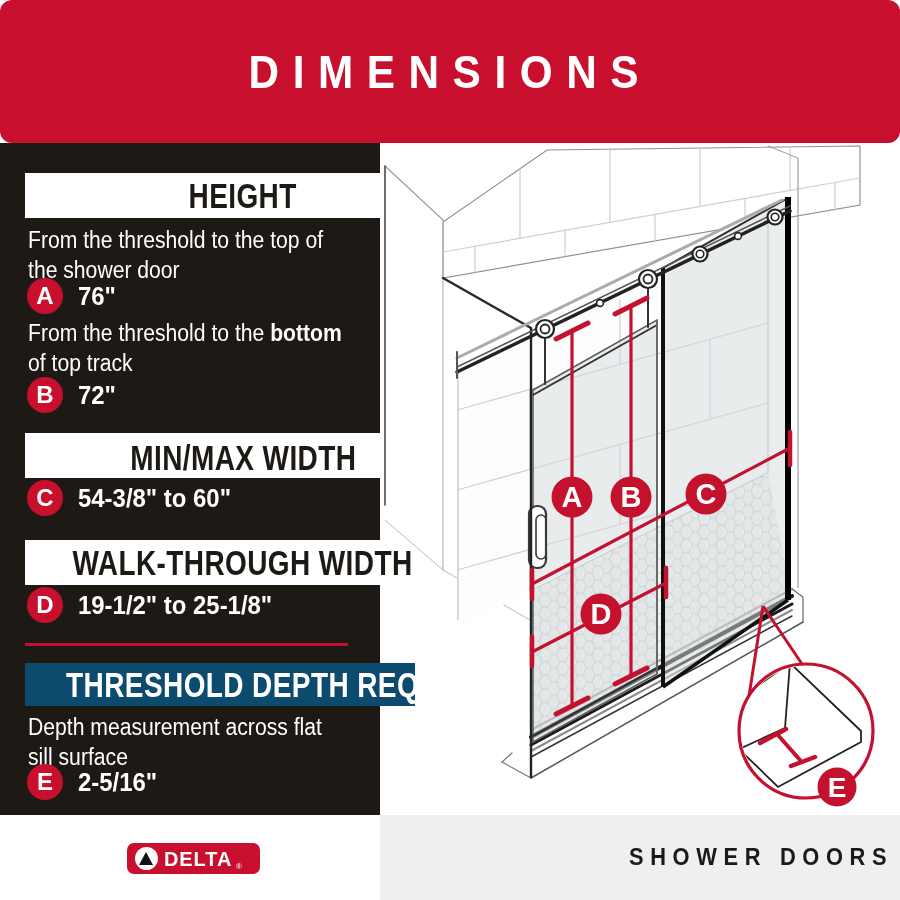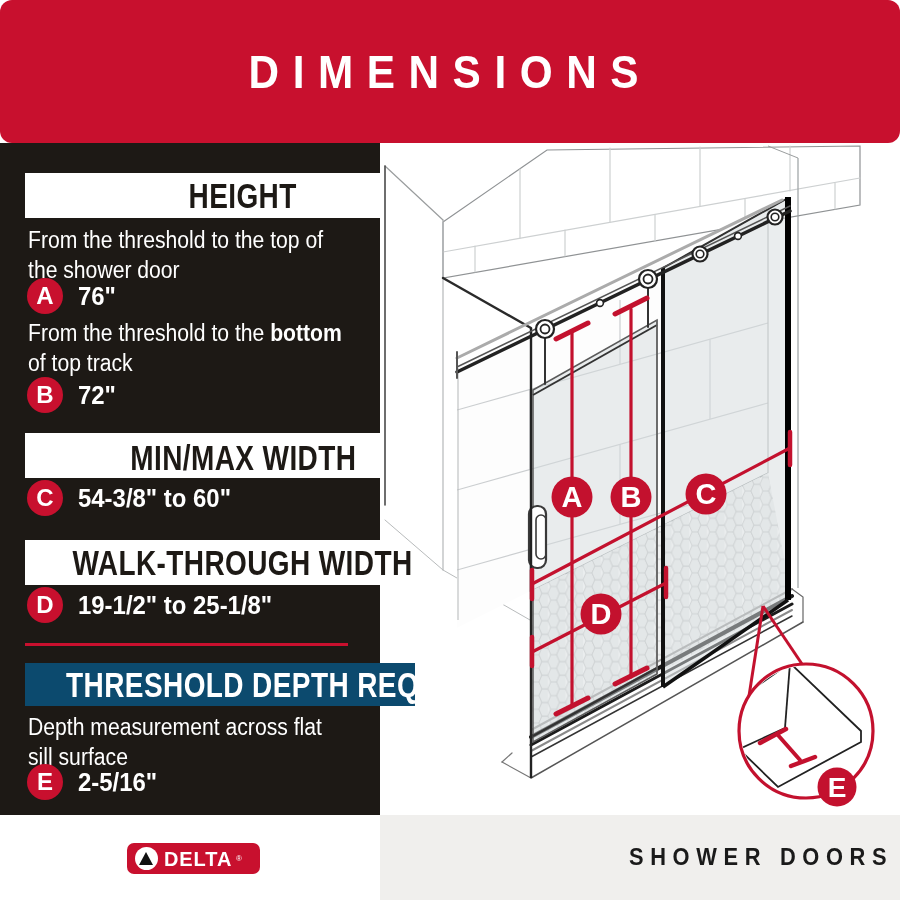--- a/index.html
+++ b/index.html
@@ -23,21 +23,21 @@
   .badge{width:36px;height:36px;border-radius:50%;background:#C8102E;color:#fff;
          display:flex;align-items:center;justify-content:center;font-size:24px;font-weight:bold;
          flex:0 0 36px;}
   .specval{color:#fff;font-size:26px;font-weight:bold;transform:scaleX(.92);transform-origin:0 50%;white-space:nowrap;}
   .divider{position:absolute;left:25px;width:323px;height:3px;background:#C8102E;}
   
   .footer-gray{position:absolute;left:380px;top:815px;width:520px;height:85px;background:#F0EFED;
                display:flex;align-items:center;justify-content:flex-end;}
   .footer-gray span{font-size:23px;font-weight:bold;color:#1a1a1a;letter-spacing:7px;transform:scaleX(.95);white-space:nowrap;}
   .logo{position:absolute;left:127px;top:843px;width:133px;height:31px;background:#C8102E;border-radius:7px;
-        display:flex;align-items:center;padding:8px 8px;box-sizing:border-box;}
+        display:flex;align-items:center;padding:0 8px;box-sizing:border-box;}
   .logo .mark{width:23px;height:23px;border-radius:50%;background:#fff;position:relative;flex:0 0 23px;}
   .logo .tri{position:absolute;left:4px;top:5px;width:0;height:0;
              border-left:7.5px solid transparent;border-right:7.5px solid transparent;
              border-bottom:13px solid #111;}
   .logo .word{color:#fff;font-size:21px;font-weight:bold;letter-spacing:1px;margin-left:6px;transform:scaleX(.95);transform-origin:0 50%;}
   .logo .reg{color:#fff;font-size:8px;align-self:flex-end;margin-bottom:3px;}
   
   .diagram{position:absolute;left:380px;top:143px;width:520px;height:672px;}
   svg text.blet{font-family:"Liberation Sans","DejaVu Sans",sans-serif;font-weight:bold;fill:#fff;}
 </style>

